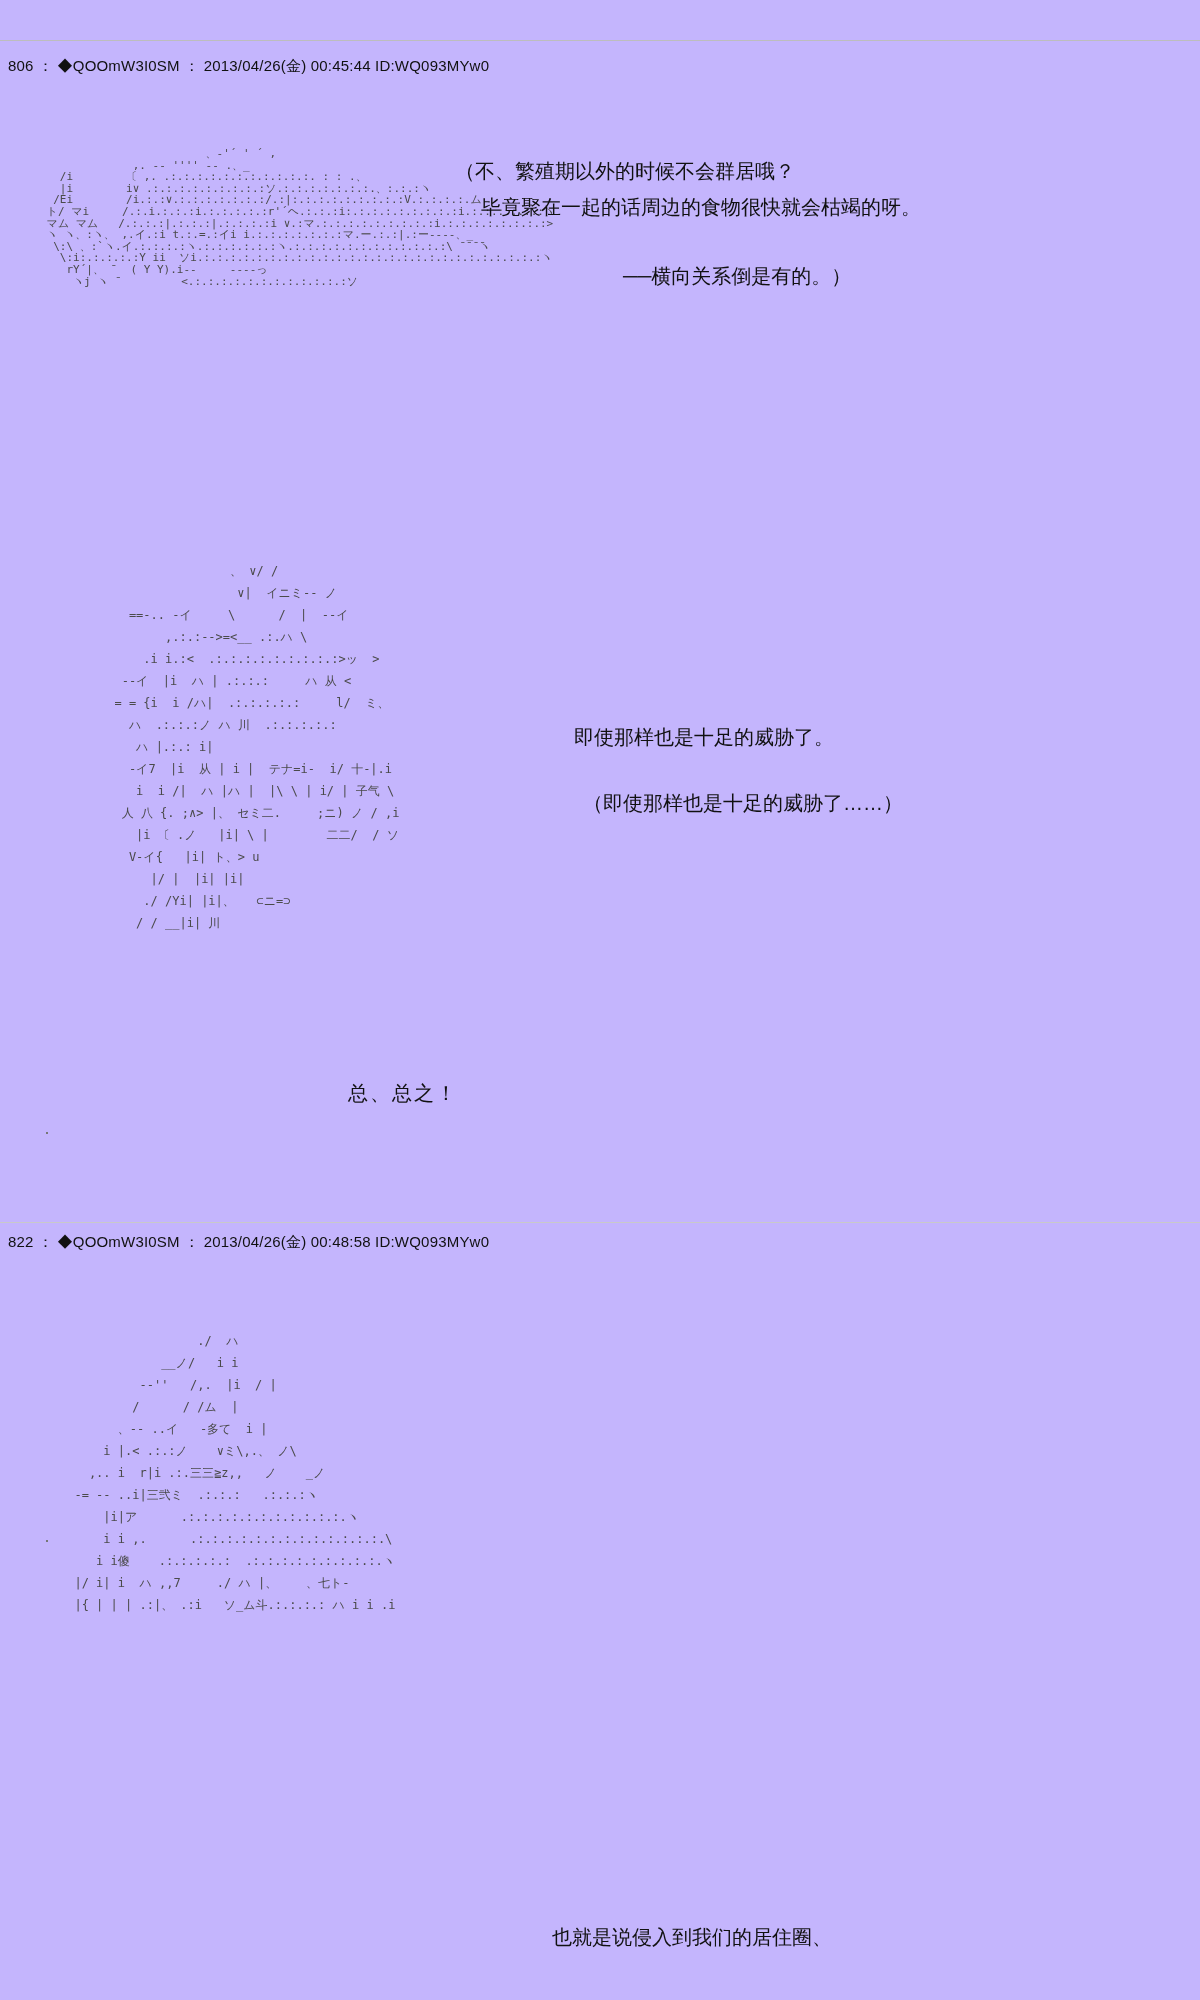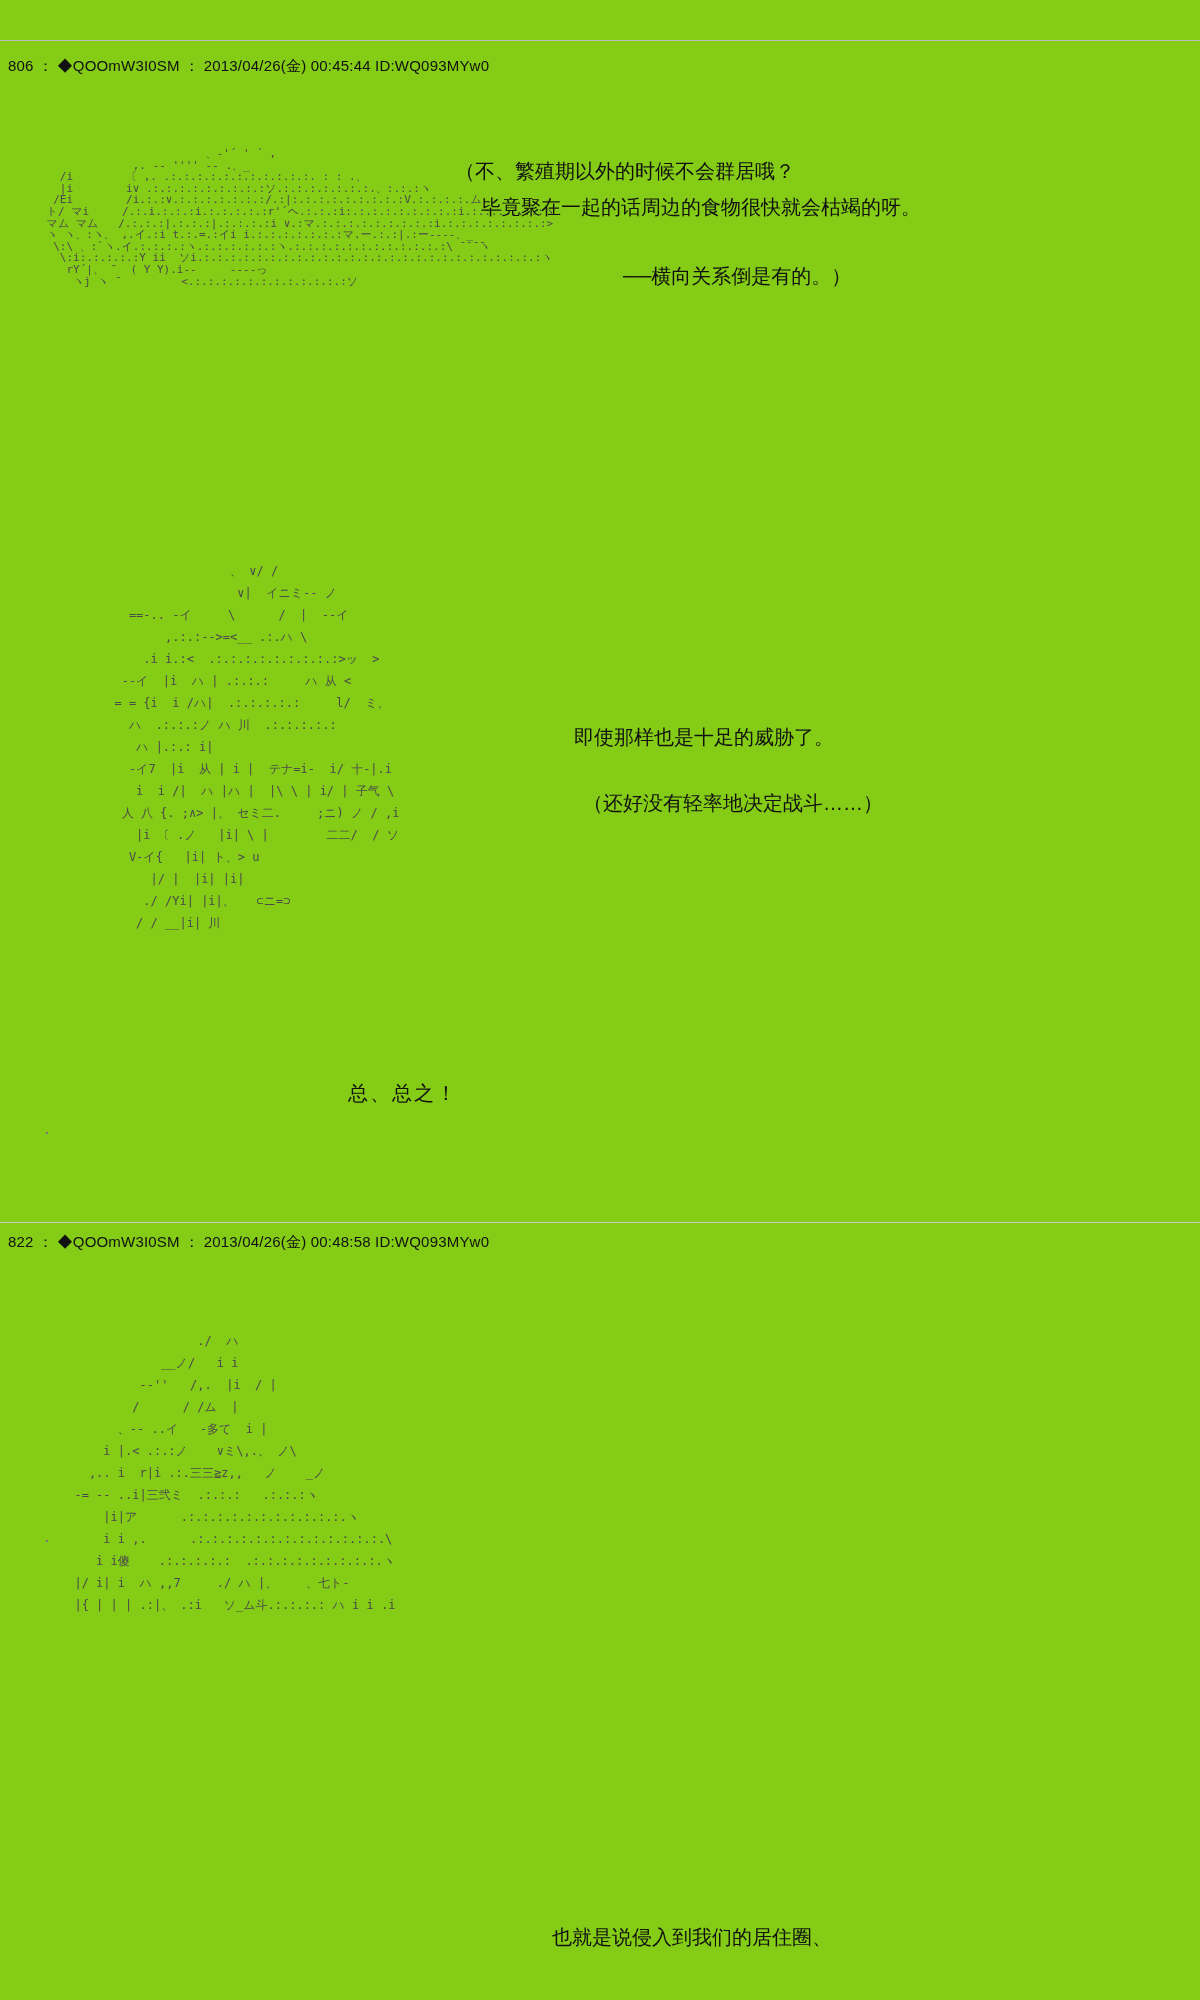--- a/index.html
+++ b/index.html
@@ -12,21 +12,21 @@
     height: 2000px;
     position: relative;
     font-family: "Liberation Sans", sans-serif;
     color: #1a1a1a;
     overflow: hidden;
   }
   .page {
     position: relative;
     width: 1200px;
     height: 2000px;
-    background: #84cc16;
+    background: #c4b5fd;
   }
   .topline {
     position: absolute;
     left: 0;
     top: 40px;
     width: 1200px;
     height: 1px;
     background: #bdbdbd;
   }
   .post-header {
@@ -106,21 +106,21 @@
     ‐イ7  |i  从 | i |  テナ=i‐  i/ 十-|.i
      i  i /|  ハ |ハ |  |\ \ | i/ | 子气 \
    人 八 {. ;∧&gt; |、 セミ二.     ;ニ) ノ / ,i
      |i 〔 .ノ   |i| \ |        二二/  / ソ
     V‐イ{   |i| ト、&gt; u
        |/ |  |i| |i|
       ./ /Yi| |i|、   ⊂ニ=⊃
      / / __|i| 川</div>
 
   <div class="dialog" style="left:574px; top:722px;">即使那样也是十足的威胁了。</div>
-  <div class="dialog" style="left:583px; top:788px;">（还好没有轻率地决定战斗……）</div>
+  <div class="dialog" style="left:583px; top:788px;">（即使那样也是十足的威胁了……）</div>
 
   <div class="dialog" style="left:348px; top:1078px; letter-spacing:2px;">总、总之！</div>
 
   <div class="dot" style="left:46px; top:1132px;"></div>
 
   <div class="divider" style="top:1222px;"></div>
 
   <div class="post-header" style="top:1232px;">822 ： ◆QOOmW3I0SM ： 2013/04/26(金) 00:48:58 ID:WQ093MYw0</div>
 
   <div class="aa" style="left:60px; top:1330px; font-size:12px; line-height:22px;">                   ./  ハ

